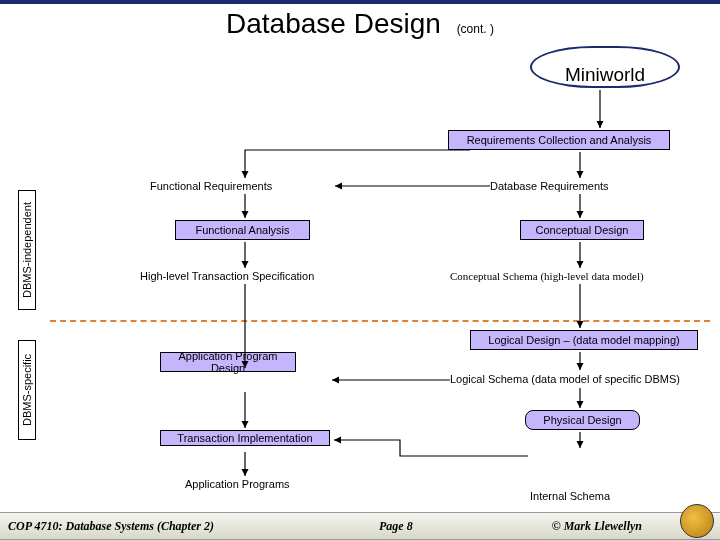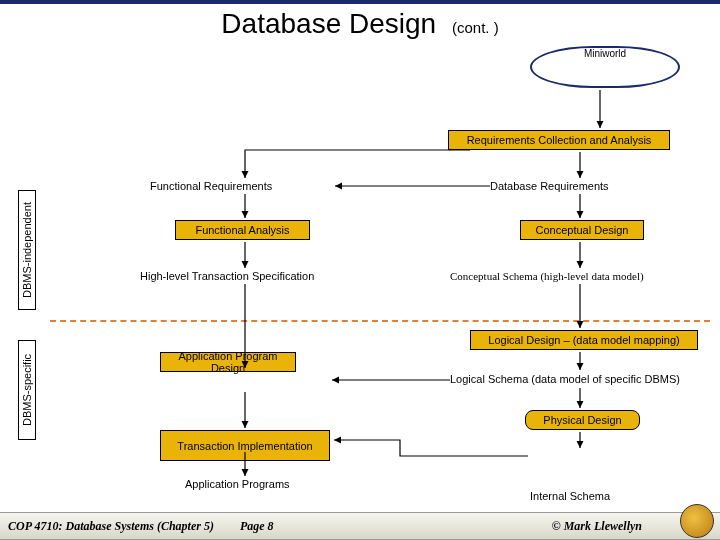--- a/index.html
+++ b/index.html
@@ -18,42 +18,42 @@
     background: #1a2a6c;
   }
   .title {
     position: absolute;
     top: 8px;
     left: 0; right: 0;
     text-align: center;
     font-size: 28px;
     color: #000;
   }
-  .title .cont { font-size: 15px; margin-left: 8px; }
+  .title .cont { font-size: 12px; margin-left: 8px; }
 
   .miniworld {
     position: absolute;
     top: 46px;
     left: 530px;
     width: 150px;
     height: 42px;
     border: 2px solid #1a2a6c;
     border-radius: 50% / 60%;
     background-image: radial-gradient(#999 0.5px, transparent 0.5px);
     background-size: 4px 4px;
     display: flex;
-    align-items: flex-start;
+    align-items: flex-end;
     justify-content: center;
-    font-size: 10px;
+    font-size: 19px;
   }
 
   .box {
     position: absolute;
     border: 1px solid #000;
-    background: #eab308;
+    background: #c4b5fd;
     font-size: 11px;
     display: flex;
     align-items: center;
     justify-content: center;
     padding: 3px 6px;
     text-align: center;
   }
   .plain {
     position: absolute;
     font-size: 11px;
@@ -89,21 +89,21 @@
     border-bottom: 1px solid #999;
     display: flex;
     align-items: center;
     font-size: 12px;
     font-style: italic;
     font-family: "Times New Roman", serif;
     font-weight: bold;
     color: #000;
   }
   .footer-bar .fl { flex: 0 0 auto; padding-left: 8px; }
-  .footer-bar .fc { flex: 1; text-align: left; padding-left: 26px; }
+  .footer-bar .fc { flex: 1; text-align: center; padding-left: 26px; }
   .footer-bar .fr { flex: 0 0 auto; padding-right: 78px; }
   .footer-logo {
     position: absolute;
     right: 6px;
     bottom: 2px;
     width: 34px;
     height: 34px;
     border-radius: 50%;
     background: radial-gradient(circle at 40% 40%, #f0c040 0%, #c89020 70%, #604010 100%);
     border: 1px solid #333;
@@ -170,21 +170,21 @@
 </div>
 
 <div class="plain" style="left:450px; top:373px; width:270px;">
   <span>Logical Schema (data model of specific DBMS)</span>
 </div>
 
 <div class="box" style="left:525px; top:410px; width:115px; height:20px;border-radius:8px;">
   <span>Physical Design</span>
 </div>
 
-<div class="box" style="left:160px; top:430px; width:170px; height:31px;">
+<div class="box" style="left:160px; top:430px; width:170px; height:16px;">
   <span>Transaction Implementation</span>
 </div>
 
 <div class="plain" style="left:530px; top:450px; width:120px;margin-top:40px;">
   <span>Internal Schema</span>
 </div>
 
 <div class="plain" style="left:185px; top:478px; width:130px;">
   <span>Application Programs</span>
 </div>
@@ -232,17 +232,17 @@
   <line x1="245" y1="392" x2="245" y2="428" stroke="#000" stroke-width="1.2" marker-end="url(#ah)"></line>
 
   <line x1="580" y1="432" x2="580" y2="448" stroke="#000" stroke-width="1.2" marker-end="url(#ah)"></line>
 
   <path d="M528 456 L400 456 L400 440 L334 440" fill="none" stroke="#000" stroke-width="1.2" marker-end="url(#ah)"></path>
 
   <line x1="245" y1="452" x2="245" y2="476" stroke="#000" stroke-width="1.2" marker-end="url(#ah)"></line>
 </svg>
 
 <div class="footer-bar">
-  <div class="fl">COP 4710: Database Systems  (Chapter 5)</div>
+  <div class="fl">COP 4710: Database Systems  (Chapter 2)</div>
   <div class="fc">Page 8</div>
   <div class="fr">© Mark Llewellyn</div>
 </div>
 <div class="footer-logo"></div>
 
 </body></html>

